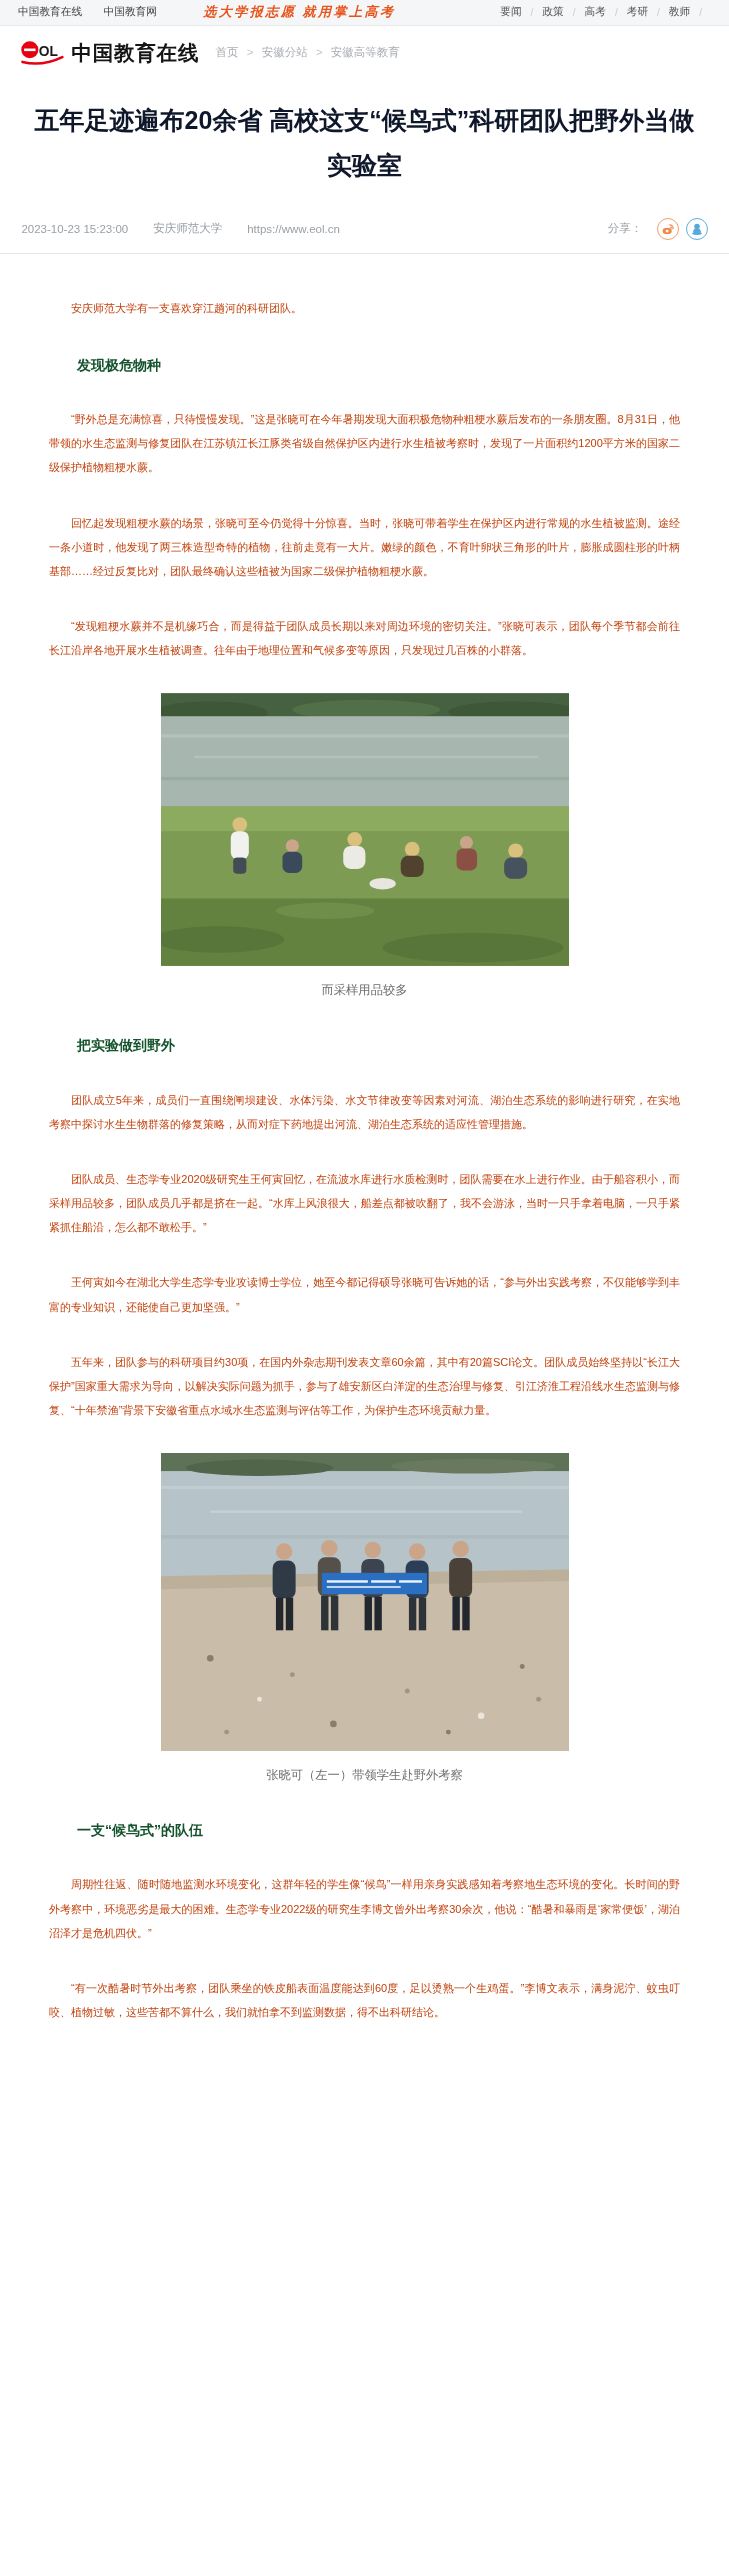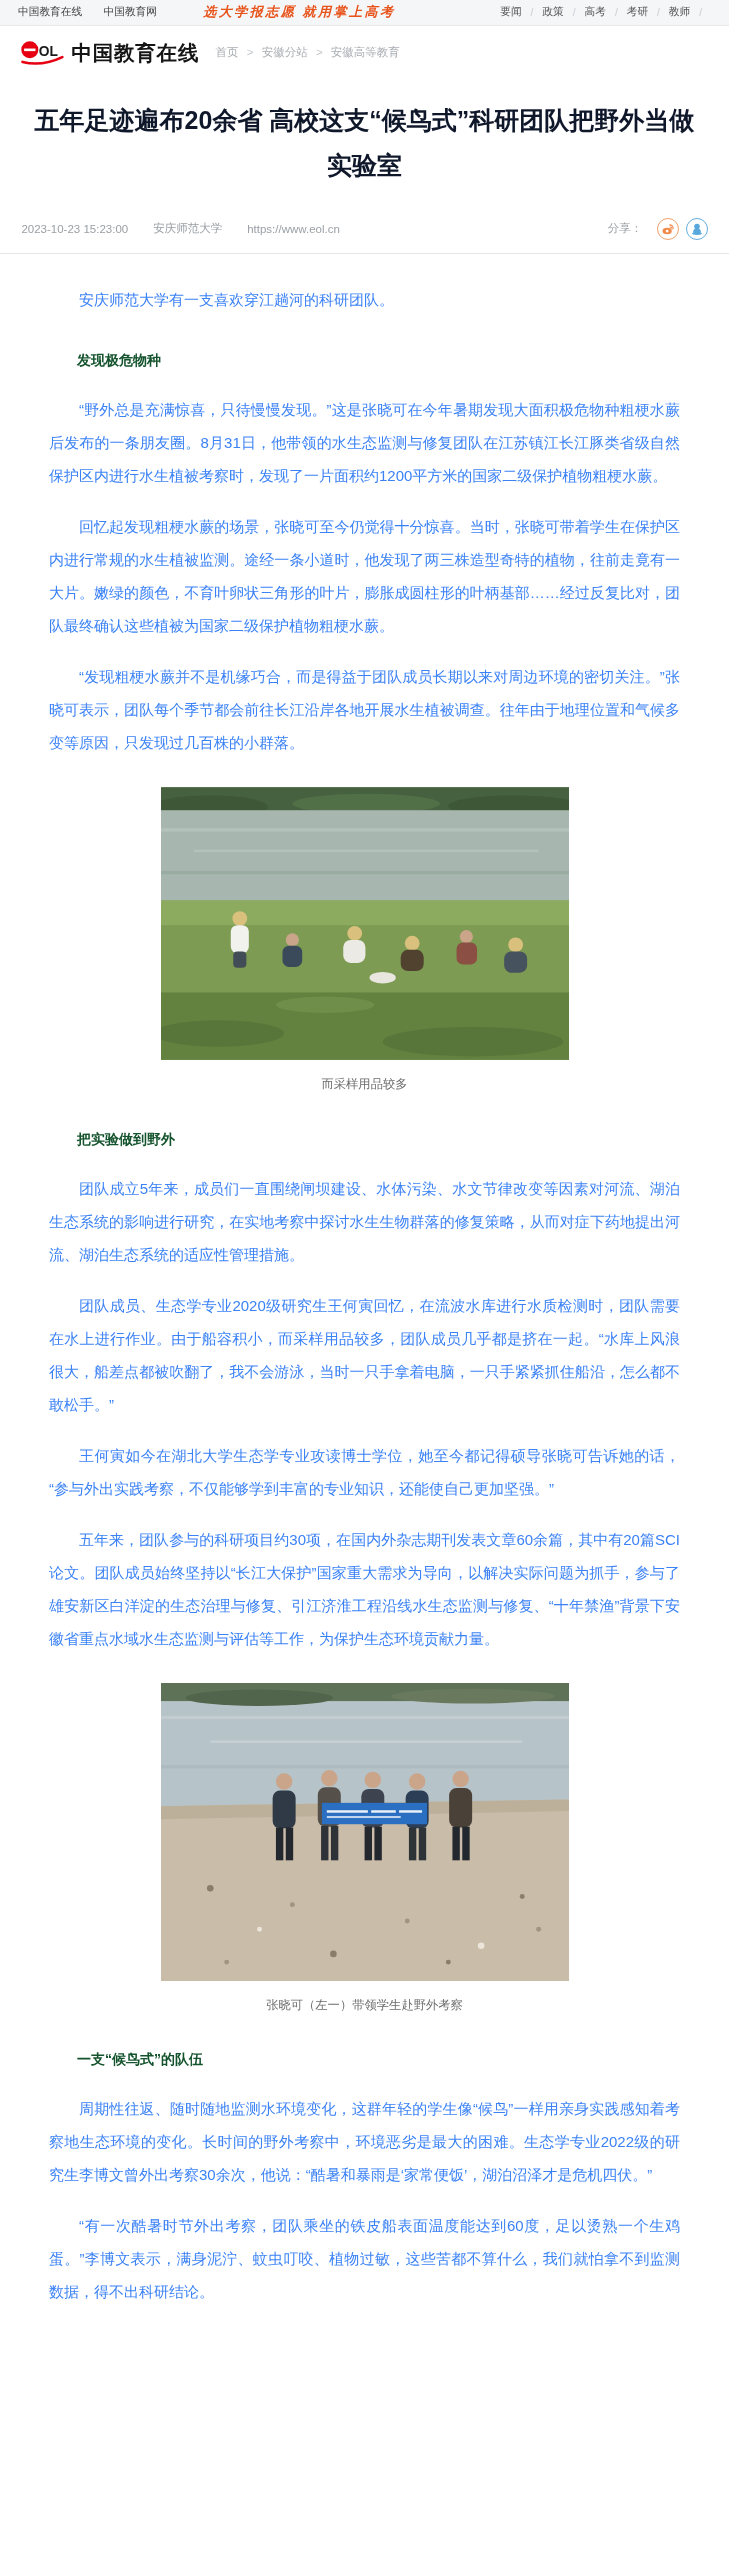--- a/index.html
+++ b/index.html
@@ -23,21 +23,21 @@
   
   .meta{display:flex;align-items:center;padding:5px 21.4px 13px;font-size:11.5px;color:#9aa0a6;border-bottom:0.8px solid #e6e6e6;}
   .meta .m-item{margin-right:25px;}
   .share{margin-left:auto;display:flex;align-items:center;}
   .share-label{margin-right:8.2px;color:#9aa0a6;}
   .share-ico{width:22px;height:22px;border-radius:50%;display:flex;align-items:center;justify-content:center;margin-left:6.6px;cursor:pointer;box-sizing:border-box;}
   .ico-weibo{border:1.2px solid #f0a16a;}
   .ico-qq{border:1.2px solid #62aede;}
   
   .article{padding:11.5px 49px 34px;}
-  .para{font-size:15px;line-height:2.2;color:#3b82f6;text-align:justify;text-indent:2em;margin:18px 0;}
+  .para{font-size:11px;line-height:2.2;color:#c2410c;text-align:justify;text-indent:2em;margin:31px 0;}
   .sec-h{font-size:14px;line-height:1.6;color:#14532d;font-weight:bold;text-indent:2em;margin:33px 0 21.4px;}
   figure{margin:28px 0 6.6px;text-align:center;}
   figure svg{display:block;margin:0 auto;background:#dfe4e6;}
   .caption{font-size:12.3px;color:#6d6d6d;margin:15px 0 5px;text-align:center;line-height:1.6;}
 </style>
 </head>
 <body>
 
 <div class="topbar">
   <span class="tb-link">中国教育在线</span>

